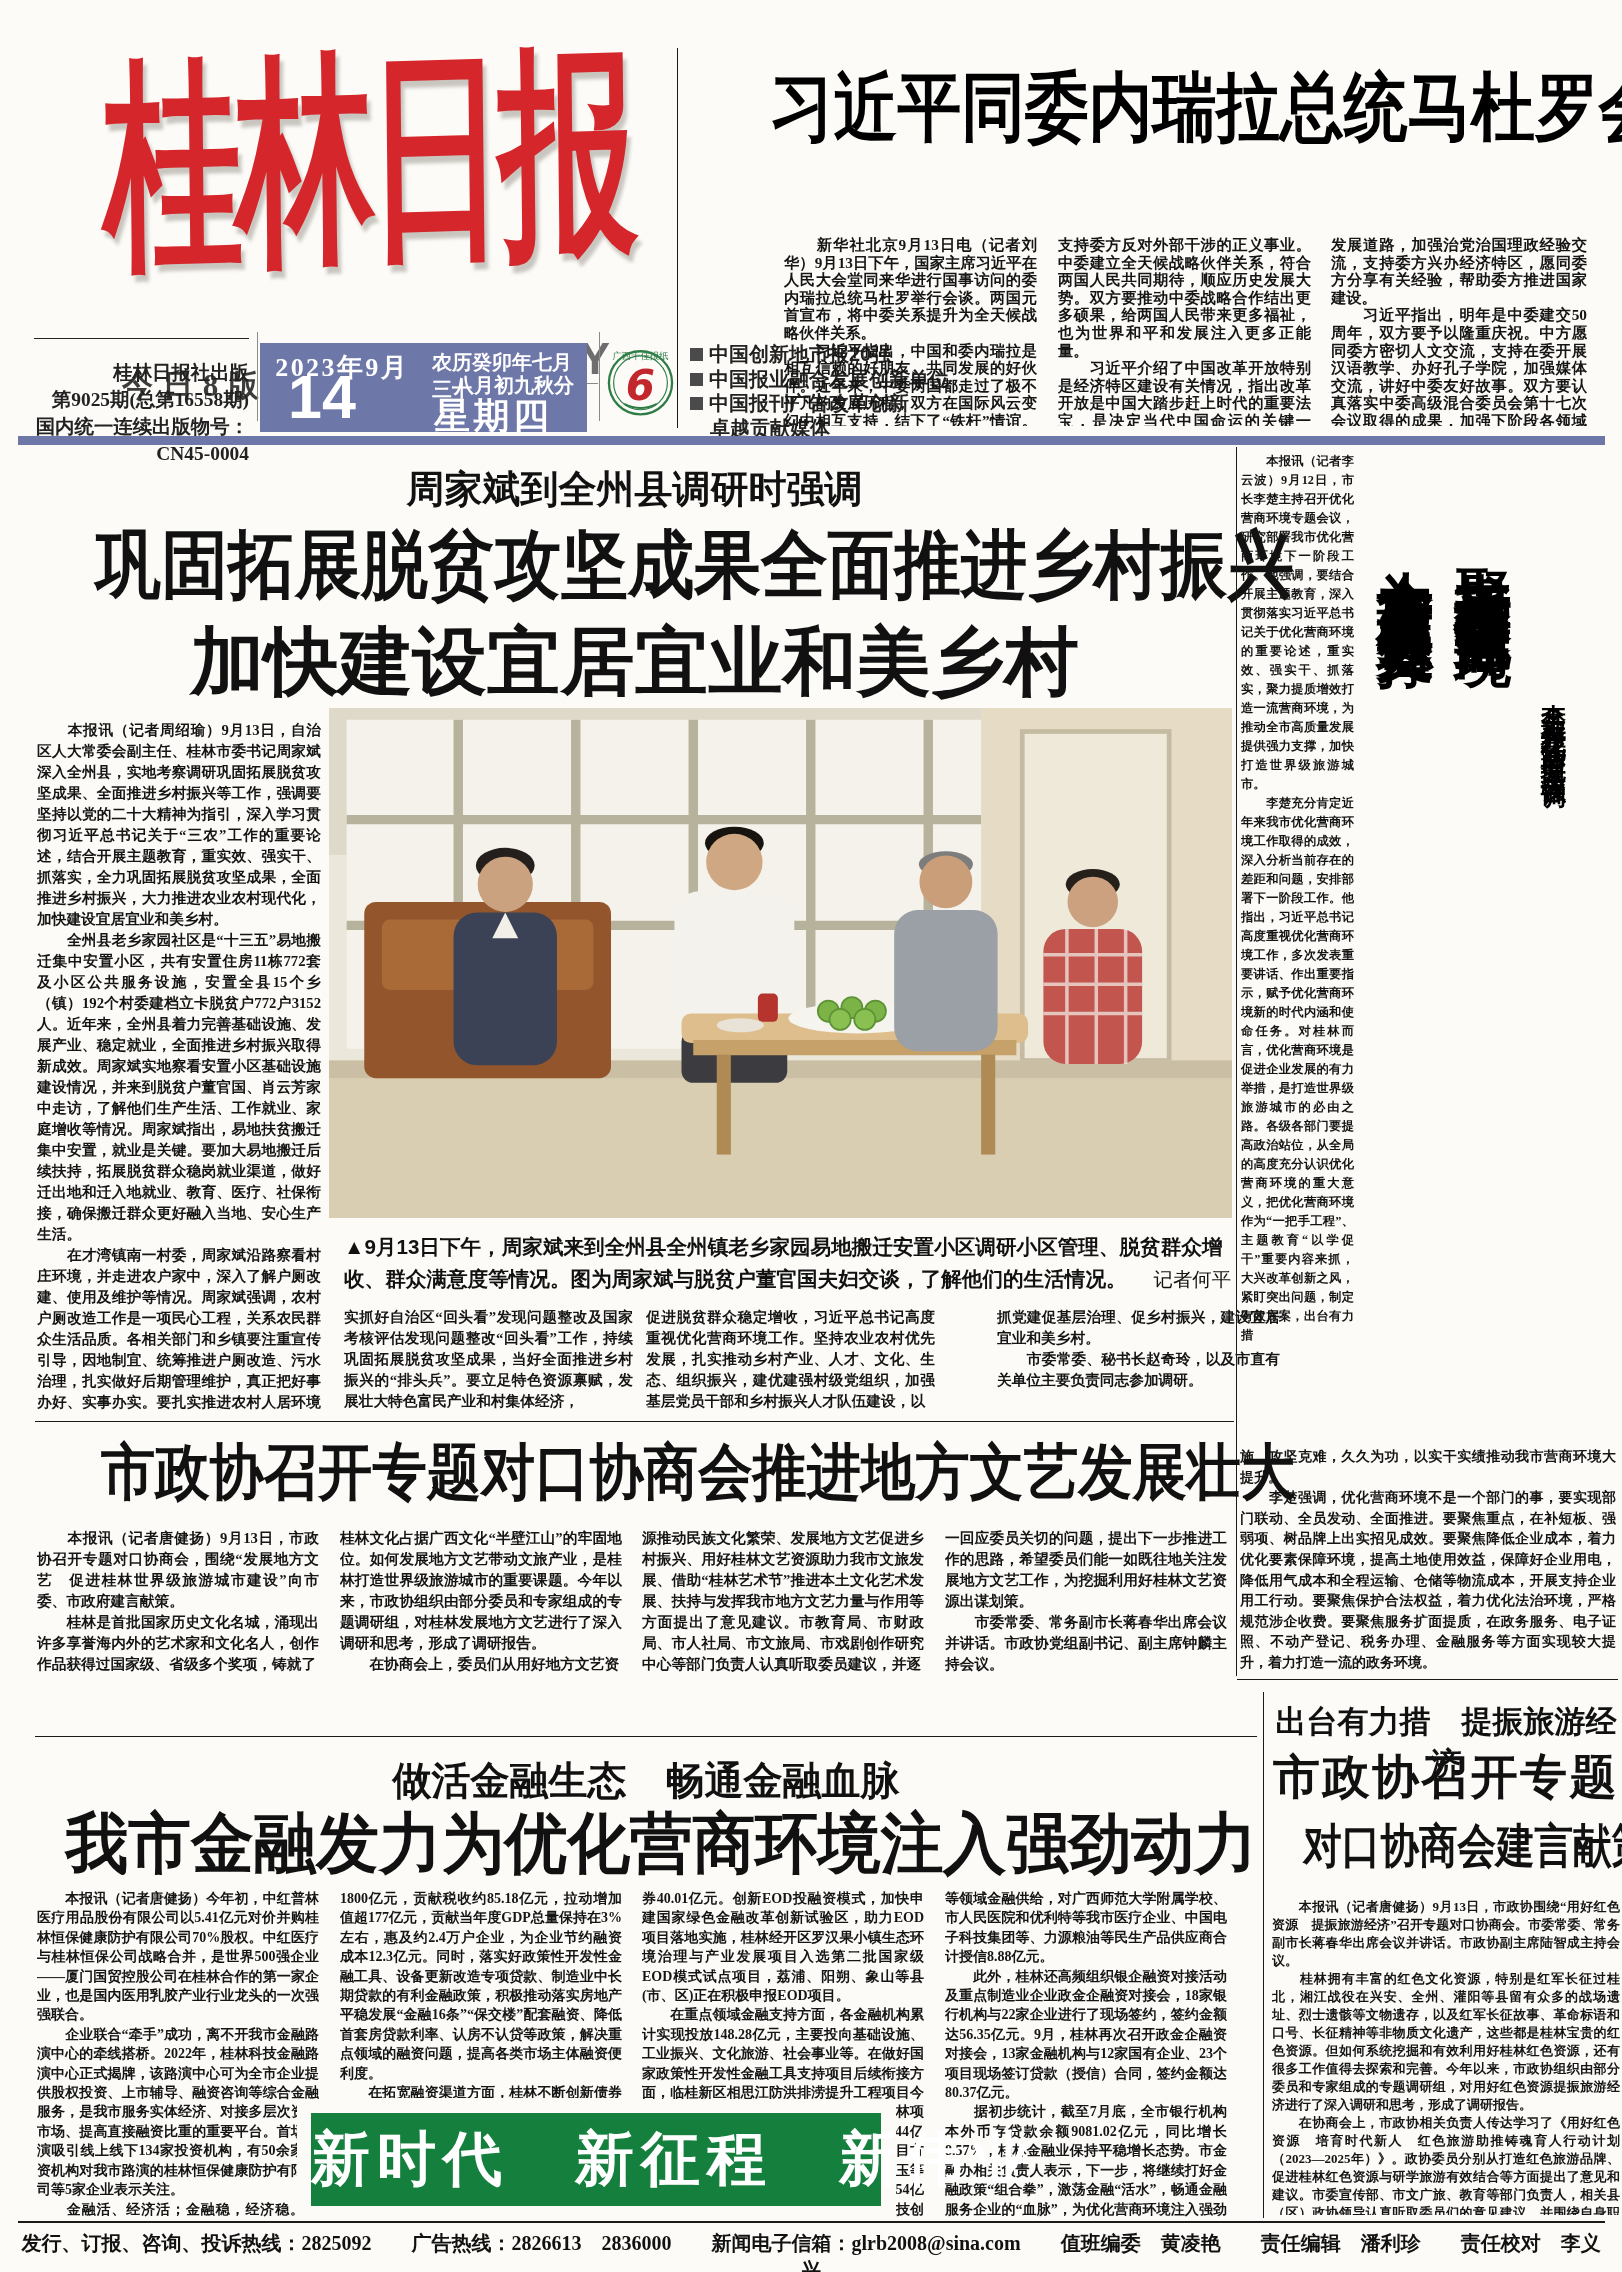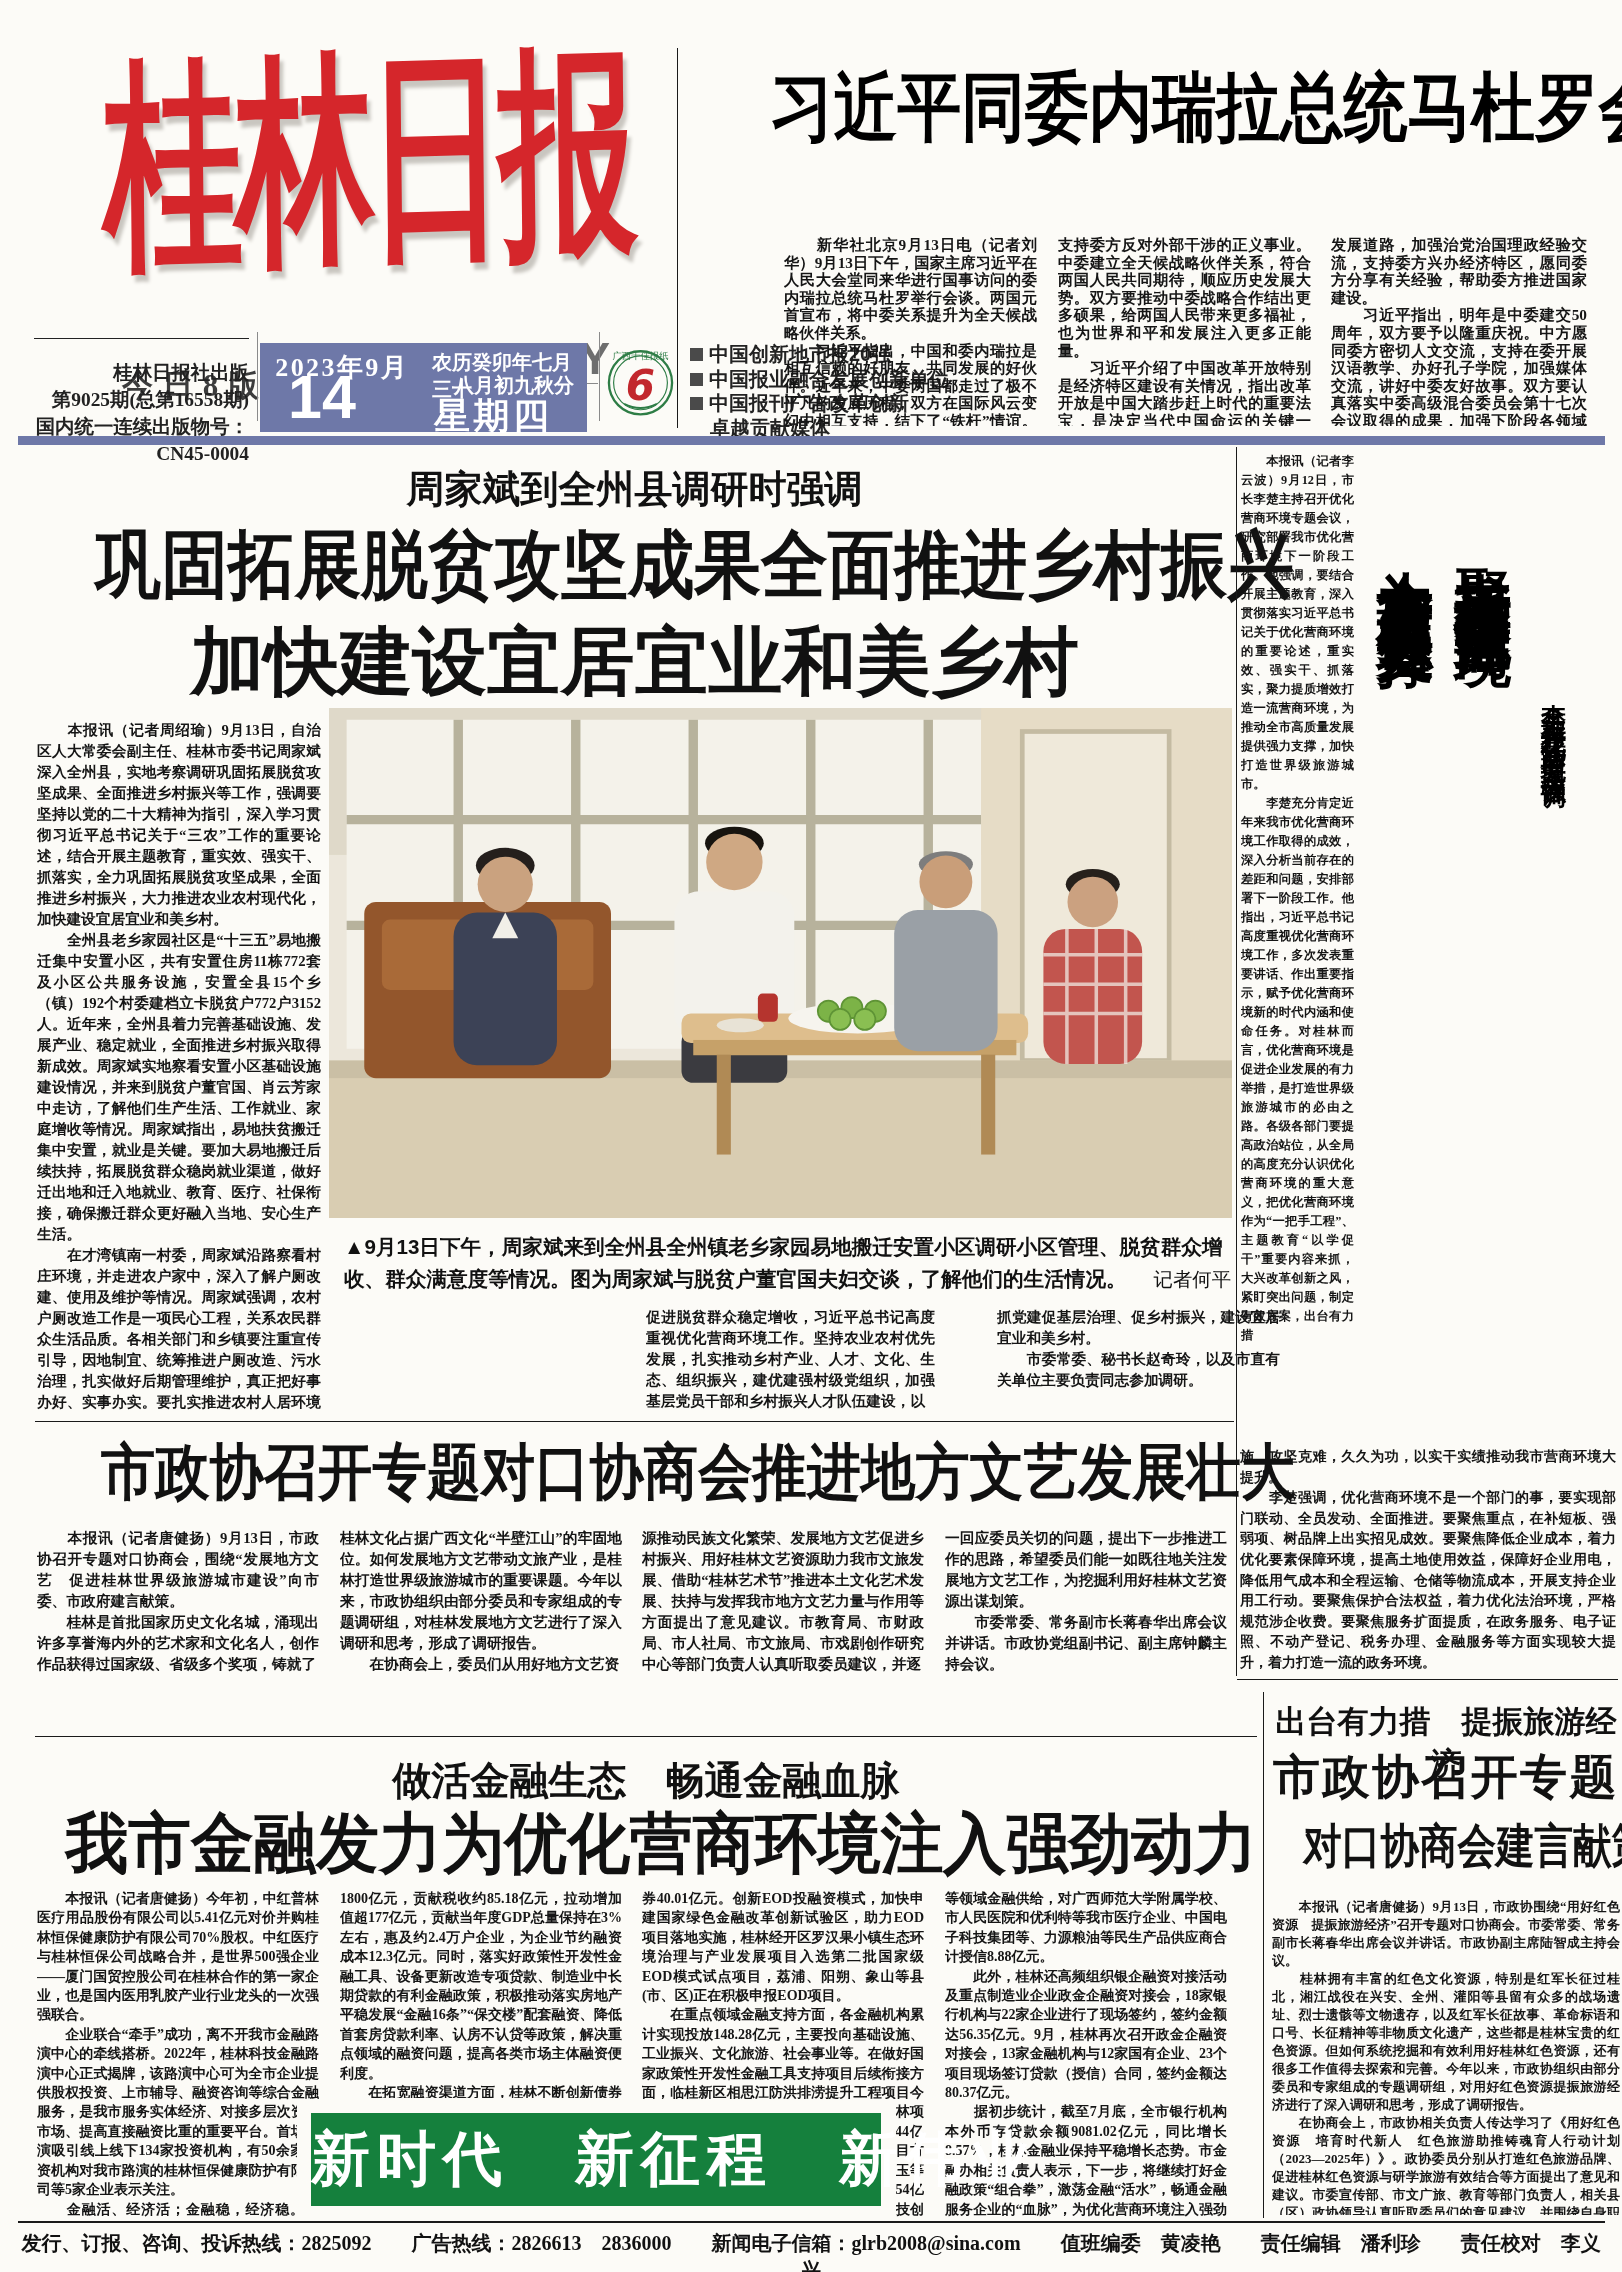--- a/index.html
+++ b/index.html
@@ -186,20 +186,21 @@
           <line x1="1356" y1="376" x2="1356" y2="606"></line>
         </g>
       </g>
     </svg>
   </div>
 
   <div class="abs sans" id="caption">
     <span>▲9月13日下午，周家斌来到全州县全州镇老乡家园易地搬迁安置小区调研小区管理、脱贫群众增收、群众满意度等情况。图为周家斌与脱贫户董官国夫妇交谈，了解他们的生活情况。</span><span class="credit">记者何平江　摄</span>
   </div>
 
+  <div class="body-col serif" style="left:344px;top:1307px;width:289px;height:107px;font-size:14.7px;line-height:21px;">实抓好自治区“回头看”发现问题整改及国家考核评估发现问题整改“回头看”工作，持续巩固拓展脱贫攻坚成果，当好全面推进乡村振兴的“排头兵”。要立足特色资源禀赋，发展壮大特色富民产业和村集体经济，</div>
   <div class="body-col serif" style="left:646px;top:1307px;width:289px;height:107px;font-size:14.7px;line-height:21px;">促进脱贫群众稳定增收，习近平总书记高度重视优化营商环境工作。坚持农业农村优先发展，扎实推动乡村产业、人才、文化、生态、组织振兴，建优建强村级党组织，加强基层党员干部和乡村振兴人才队伍建设，以</div>
   <div class="body-col serif" style="left:949px;top:1307px;width:283px;height:107px;font-size:14.7px;line-height:21px;margin-left:48px;">抓党建促基层治理、促乡村振兴，建设宜居宜业和美乡村。
 　　市委常委、秘书长赵奇玲，以及市直有关单位主要负责同志参加调研。</div>
 
   <div class="rule" style="left:35px;top:1421px;width:1199px;height:1.2px;"></div>
 
   <div class="abs vline" style="left:1236px;top:447px;width:1.2px;height:1229px;"></div>
   <div class="body-col serif" style="left:1241px;top:452px;width:113px;height:986px;font-size:12.3px;line-height:19px;">　　本报讯（记者李云波）9月12日，市长李楚主持召开优化营商环境专题会议，研究部署我市优化营商环境下一阶段工作。他强调，要结合开展主题教育，深入贯彻落实习近平总书记关于优化营商环境的重要论述，重实效、强实干、抓落实，聚力提质增效打造一流营商环境，为推动全市高质量发展提供强力支撑，加快打造世界级旅游城市。
 　　李楚充分肯定近年来我市优化营商环境工作取得的成效，深入分析当前存在的差距和问题，安排部署下一阶段工作。他指出，习近平总书记高度重视优化营商环境工作，多次发表重要讲话、作出重要指示，赋予优化营商环境新的时代内涵和使命任务。对桂林而言，优化营商环境是促进企业发展的有力举措，是打造世界级旅游城市的必由之路。各级各部门要提高政治站位，从全局的高度充分认识优化营商环境的重大意义，把优化营商环境作为“一把手工程”、主题教育“以学促干”重要内容来抓，大兴改革创新之风，紧盯突出问题，制定有效方案，出台有力措</div>
   <div class="abs serif vtext" id="vh-b" style="left:1366px;top:525px;height:859px;">为全市高质量发展提供强力支撑</div>

